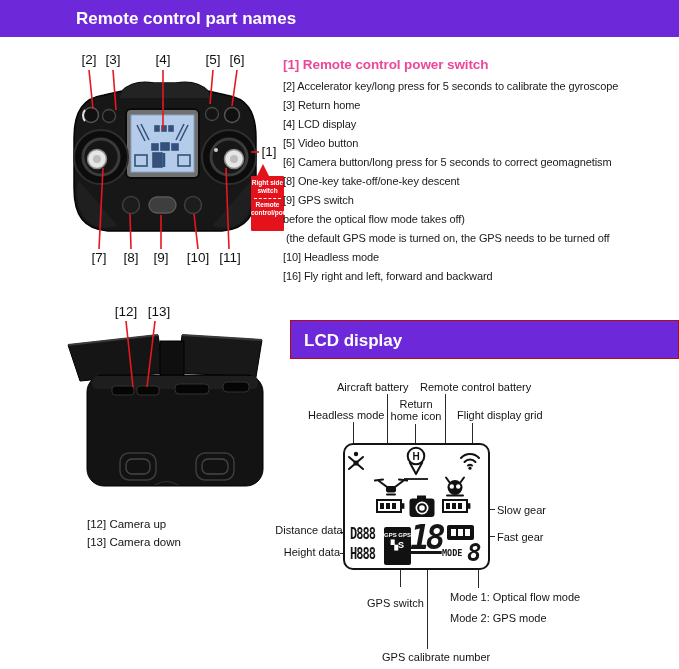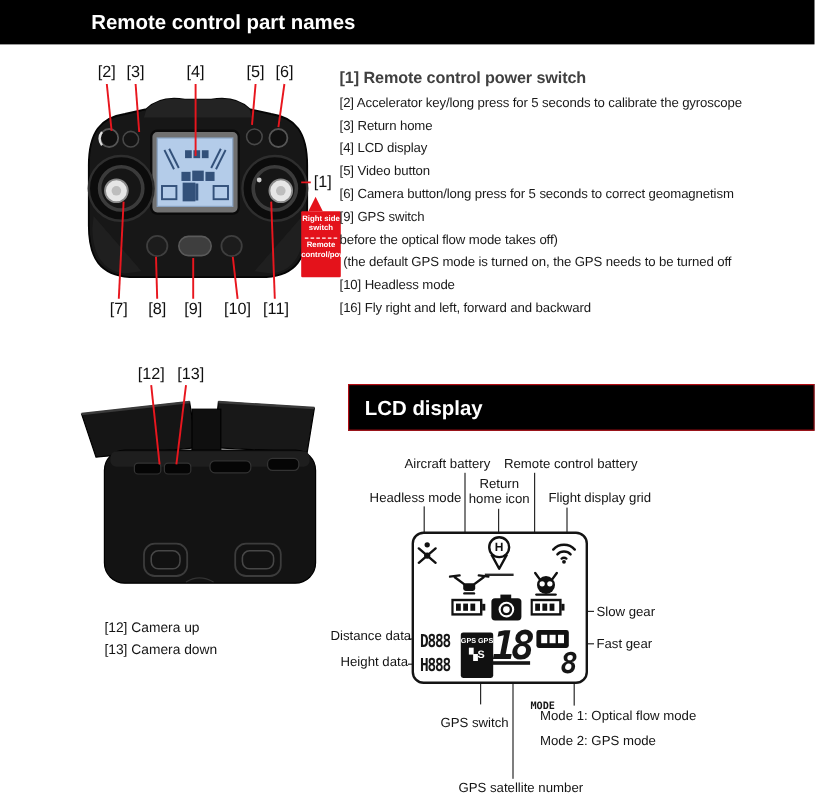--- a/index.html
+++ b/index.html
@@ -1,30 +1,30 @@
 <!DOCTYPE html>
 <html><head>
 <meta charset="utf-8">
 <style>
   * { margin:0; padding:0; box-sizing:border-box; }
   body { font-family:"Liberation Sans", sans-serif; background:#fff; }
   #page { position:relative; width:679px; height:669px; background:#fff; overflow:hidden; }
 
-  .banner { position:absolute; background:#000000; color:#fff; font-weight:bold; }
+  .banner { position:absolute; background:#6d28d9; color:#fff; font-weight:bold; }
   #banner-top { left:0; top:0; width:679px; height:37px; font-size:17px; line-height:37px; padding-left:76px; }
   #banner-lcd { left:290px; top:320px; width:389px; height:39px; font-size:17px; line-height:39px; padding-left:13px; border:1px solid #b30d14; }
 
   .callout { position:absolute; width:28px; font-size:13.5px; color:#101010; text-align:center; white-space:nowrap; }
   .ann { position:absolute; font-size:11px; color:#141414; white-space:nowrap; line-height:12px; }
   .vline { position:absolute; width:1px; background:#2a2a2a; }
   .hline { position:absolute; height:1px; background:#2a2a2a; }
 
   #parts-list { position:absolute; left:283px; top:53px; width:394px; }
   .pl-line { font-size:11px; line-height:19px; color:#1a1a1a; white-space:nowrap; letter-spacing:-0.1px; }
-  .pl-first { font-size:13.5px; font-weight:bold; color:#404040; line-height:24px; }
+  .pl-first { font-size:13.5px; font-weight:bold; color:#ec4899; line-height:24px; }
   .pl-indent { padding-left:3px; }
 
   #fig1 { position:absolute; left:60px; top:40px; width:230px; height:252px; }
   #fig2 { position:absolute; left:60px; top:285px; width:212px; height:212px; }
   .figsvg { position:absolute; left:0; top:0; }
 
   #side-note { position:absolute; left:191px; top:136px; width:33px; height:55px; background:#e4121b;
     color:#fff; font-size:6.5px; font-weight:bold; text-align:center; line-height:1.3; padding-top:3px; border-radius:1px; }
   #side-note .dash { border-top:1px dashed #fff; margin:2px 3px; }
   #side-note-arrow { position:absolute; left:197px; top:124px; width:0; height:0;
@@ -32,21 +32,21 @@
 
   .caption { position:absolute; font-size:11.5px; color:#141414; white-space:nowrap; }
 
   #lcd-diagram { position:absolute; left:270px; top:370px; width:409px; height:299px; }
   #lcd-box { position:absolute; left:73px; top:73px; width:147px; height:127px; border:2.5px solid #141414; border-radius:10px; background:#fff; }
   .lcd-icon { position:absolute; }
   .lcd-val { position:absolute; font-family:"DejaVu Sans Mono", monospace; font-weight:bold; color:#161616; }
   .dseg { font-size:12px; letter-spacing:-1px; transform:scaleY(1.25); transform-origin:top left; }
   .bigseg { font-size:33px; font-style:italic; letter-spacing:-4px; line-height:1;text-decoration:underline; }
   .midseg { font-size:24px; font-style:italic; line-height:1; }
-  #mode-txt { font-size:8.5px; letter-spacing:0;margin-top:36px; }
+  #mode-txt { font-size:8.5px; letter-spacing:0; }
   .blackblock { position:absolute; background:#111; border-radius:2px; color:#fff; overflow:hidden; }
   #gps-block { left:114px; top:157px; width:27px; height:38px; font-size:6px; font-weight:bold; text-align:center; line-height:8px; padding-top:4px; }
   #gps-block .r2 { font-size:9px; line-height:12px; }
   #gear-block { left:177px; top:155px; width:27px; height:15px; }
   #gear-block i { position:absolute; top:4px; width:5px; height:7px; background:#fff; }
   .ret-home { text-align:center; line-height:11.5px; }
 </style>
 </head>
 <body>
 
@@ -150,20 +150,21 @@
     </div>
   </div>
 
   <div id="parts-list">
     <div class="pl-line pl-first">[1] Remote control power switch</div>
     <div class="pl-line">[2] Accelerator key/long press for 5 seconds to calibrate the gyroscope</div>
     <div class="pl-line">[3] Return home</div>
     <div class="pl-line">[4] LCD display</div>
     <div class="pl-line">[5] Video button</div>
     <div class="pl-line">[6] Camera button/long press for 5 seconds to correct geomagnetism</div>
+    <div class="pl-line">[8] One-key take-off/one-key descent</div>
     <div class="pl-line">[9] GPS switch</div>
     <div class="pl-line">before the optical flow mode takes off)</div>
     <div class="pl-line pl-indent">(the default GPS mode is turned on, the GPS needs to be turned off</div>
     <div class="pl-line">[10] Headless mode</div>
     <div class="pl-line">[16] Fly right and left, forward and backward</div>
   </div>
 
   <div id="fig2">
     <svg class="figsvg" width="212" height="212" viewBox="0 0 212 212">
       <g>
@@ -307,16 +308,16 @@
     <div class="lcd-val" id="mode-txt" style="left:172px;top:178px">MODE</div>
     <div class="lcd-val midseg" style="left:197px;top:171px">8</div>
 
     <div class="ann" style="left:4px;top:154px;width:70px;text-align:center">Distance data</div>
     <div class="ann" style="left:0;top:176px;width:70px;text-align:right">Height data</div>
     <div class="ann" style="left:227px;top:134px">Slow gear</div>
     <div class="ann" style="left:227px;top:161px">Fast gear</div>
     <div class="ann" style="left:97px;top:227px">GPS switch</div>
     <div class="ann" style="left:180px;top:221px">Mode 1: Optical flow mode</div>
     <div class="ann" style="left:180px;top:242px">Mode 2: GPS mode</div>
-    <div class="ann" style="left:112px;top:281px">GPS satellite number</div>
+    <div class="ann" style="left:112px;top:281px">GPS calibrate number</div>
   </div>
 
 </div>
 
 </body></html>

